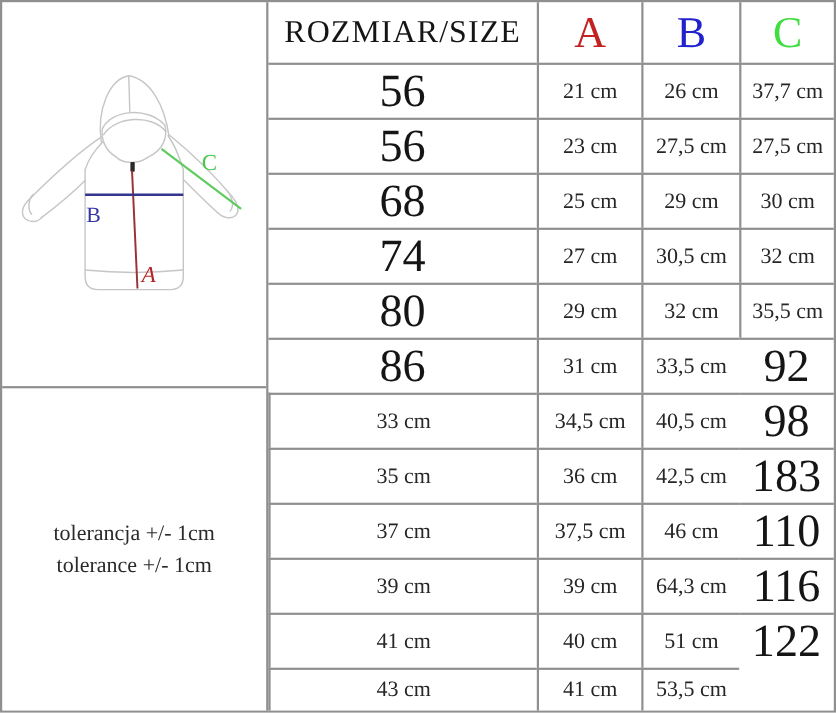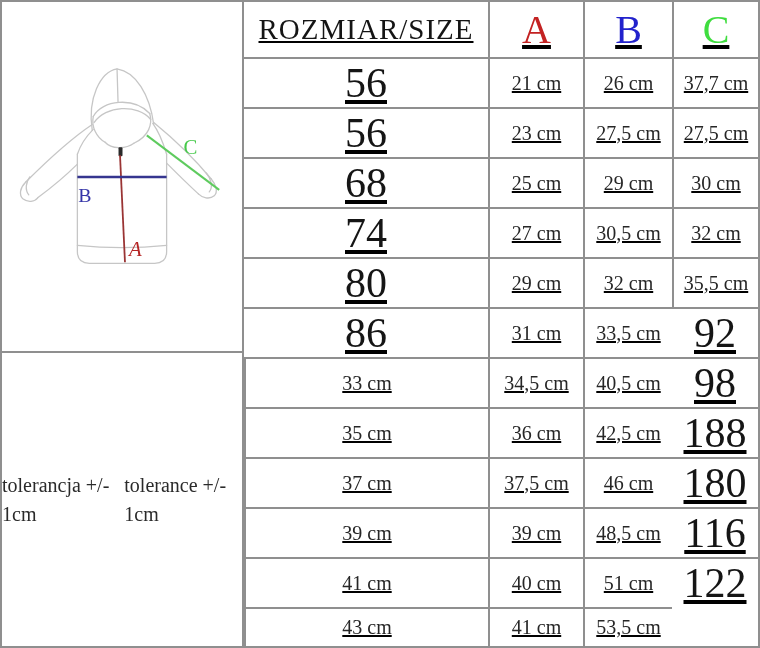--- a/index.html
+++ b/index.html
@@ -8,26 +8,26 @@
     border:2px solid #8f8f8f;background:#fff;display:flex;
     font-family:"Liberation Serif","DejaVu Serif",serif;
   }
   
   .left{flex:0 0 242px;width:242px;display:flex;flex-direction:column;
         border-right:2px solid #8f8f8f;box-sizing:border-box;}
   .jacket-cell{height:351px;box-sizing:border-box;border-bottom:2px solid #8f8f8f;
                display:flex;align-items:flex-start;justify-content:center;}
   .jacket-cell svg{display:block;}
   .jacket-cell text{fill:currentColor;font-family:"Liberation Serif","DejaVu Serif",serif;}
-  .tolerance-cell{flex:1;display:flex;flex-direction:row;align-items:center;
+  .tolerance-cell{flex:1;display:flex;flex-direction:column;align-items:center;
                   justify-content:center;font-size:20px;color:#2a2a2a;line-height:1.45;}
   
   .table{flex:1;display:grid;
          grid-template-columns:244px 95px 89px 1fr;
-         grid-template-rows:55px repeat(12,1fr);text-decoration:underline;}
+         grid-template-rows:55px repeat(12,1fr);}
   .c{display:flex;align-items:center;justify-content:center;box-sizing:border-box;
      white-space:nowrap;}
   .bl{border-left:2px solid #8f8f8f;}
   .bt{border-top:2px solid #8f8f8f;}
   .hdr-size{font-size:29px;color:#151515;letter-spacing:1px;}
   .hdr-letter{font-size:40px;line-height:1;}
   .size{font-size:42px;color:#151515;}
   .meas{font-size:20px;color:#262626;}
 </style>
 </head>
@@ -121,29 +121,29 @@
     <div class="c size bt">92</div>
     <div class="c meas bl bt">33 cm</div>
     <div class="c meas bl bt">34,5 cm</div>
     <div class="c meas bl bt">40,5 cm</div>
 
     <div class="c size bt">98</div>
     <div class="c meas bl bt">35 cm</div>
     <div class="c meas bl bt">36 cm</div>
     <div class="c meas bl bt">42,5 cm</div>
 
-    <div class="c size bt">188</div>
+    <div class="c size bt">183</div>
     <div class="c meas bl bt">37 cm</div>
     <div class="c meas bl bt">37,5 cm</div>
     <div class="c meas bl bt">46 cm</div>
 
-    <div class="c size bt">180</div>
+    <div class="c size bt">110</div>
     <div class="c meas bl bt">39 cm</div>
     <div class="c meas bl bt">39 cm</div>
-    <div class="c meas bl bt">48,5 cm</div>
+    <div class="c meas bl bt">64,3 cm</div>
 
     <div class="c size bt">116</div>
     <div class="c meas bl bt">41 cm</div>
     <div class="c meas bl bt">40 cm</div>
     <div class="c meas bl bt">51 cm</div>
 
     <div class="c size bt">122</div>
     <div class="c meas bl bt">43 cm</div>
     <div class="c meas bl bt">41 cm</div>
     <div class="c meas bl bt">53,5 cm</div>

